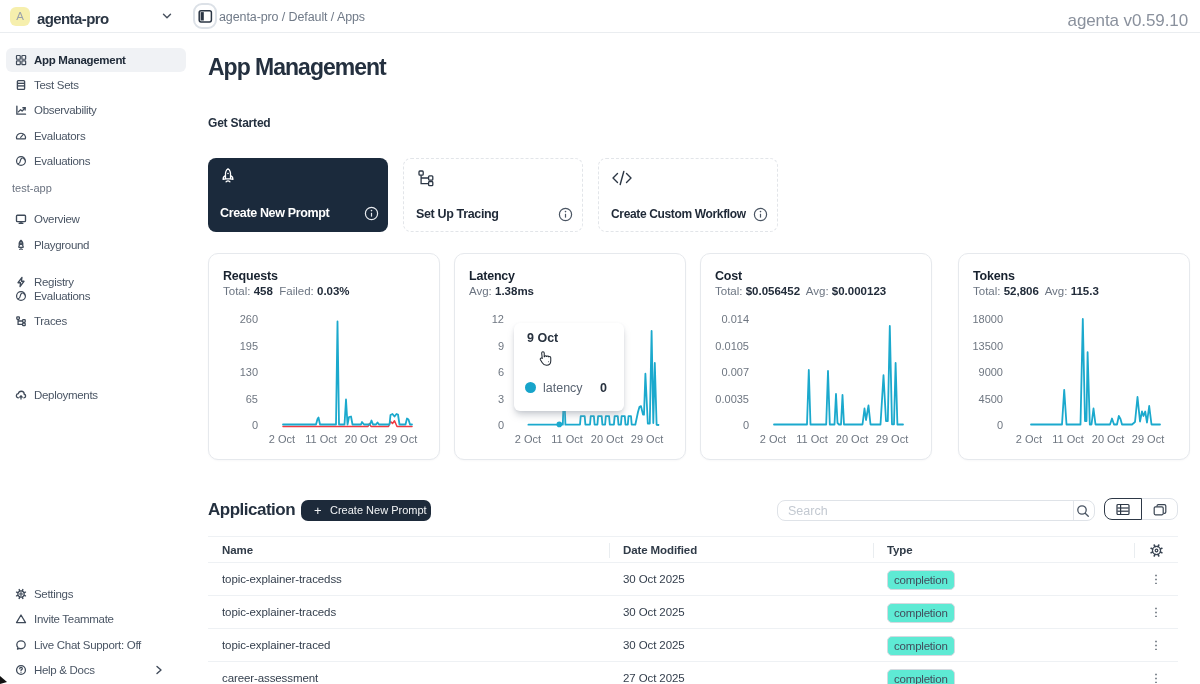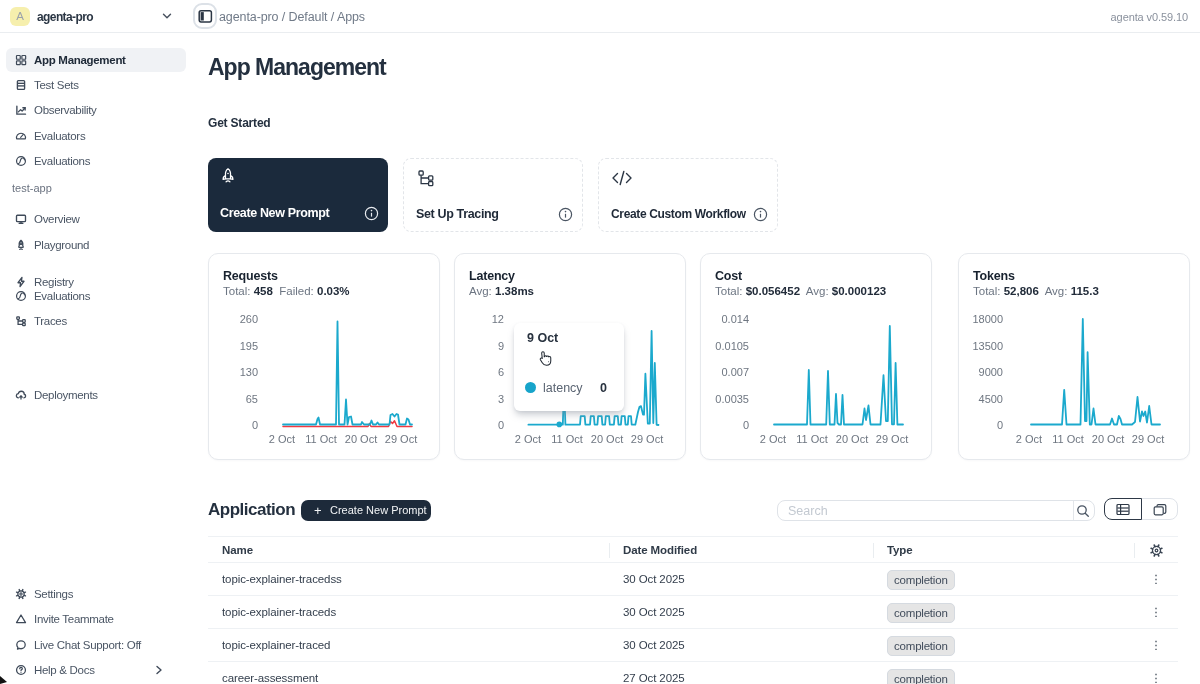--- a/index.html
+++ b/index.html
@@ -7,27 +7,27 @@
   font-family:"Liberation Sans", sans-serif; color:#1f2937; }
 .abs { position:absolute; }
 #page { position:relative; width:1200px; height:684px; }
 
 
 #topbar { position:absolute; left:0; top:0; width:1200px; height:33px;
   border-bottom:1px solid #eaedf0; background:#fff; z-index:5; }
 #avatar { position:absolute; left:10px; top:7px; width:20px; height:19px;
   background:#f6efad; border-radius:6px; font-size:11.5px; color:#9aa1ab;
   text-align:center; line-height:19px; font-weight:400;}
-#wsname { position:absolute; left:37px; top:10px; font-size:12px; font-weight:700; color:#2b3644; letter-spacing:-0.6px;}
+#wsname { position:absolute; left:37px; top:10px; font-size:15px; font-weight:700; color:#2b3644; letter-spacing:-0.6px;}
 #wschev { position:absolute; left:161px; top:10px; }
 #collapsebtn { position:absolute; left:193px; top:3px; width:24px; height:26px;
   border:2px solid #dce1e7; border-radius:9px; background:#fff; }
 #collapsebtn svg { position:absolute; left:3px; top:4px; }
 #breadcrumb { position:absolute; left:219px; top:10px; font-size:12.5px; letter-spacing:-0.1px; color:#707a88; }
-#version { position:absolute; right:12px; top:11px; font-size:11px; letter-spacing:-0.1px; color:#8a919d; }
+#version { position:absolute; right:12px; top:11px; font-size:17px; letter-spacing:-0.1px; color:#8a919d; }
 
 
 #sidebar { position:absolute; left:0; top:33px; width:194px; height:651px; background:#fff; }
 .mitem { position:absolute; left:6px; width:180px; height:24px; font-size:11.5px; letter-spacing:-0.3px; color:#4a5564; }
 .mitem .ic { position:absolute; left:9px; top:6px; width:12px; height:12px; }
 .mitem .ic svg { width:12px; height:12px; }
 .mitem .lb { position:absolute; left:28px; top:6px; }
 .mitem.active { background:#f0f2f5; border-radius:6px; color:#202b39; font-weight:700;}
 .sectlabel { position:absolute; left:12px; font-size:11px; color:#6b7380; }
 
@@ -79,21 +79,21 @@
 
 #tbl { position:absolute; left:14px; top:503px; width:970px; }
 .trow { position:relative; height:33px; border-bottom:1px solid #eef1f4; }
 .thead { position:relative; height:27px; border-top:1px solid #eef1f4; border-bottom:1px solid #eef1f4; font-weight:700; }
 .thead .c, .trow .c { position:absolute; top:0; font-size:11.5px; letter-spacing:-0.1px; color:#303b48; }
 .thead .c { line-height:27px; }
 .trow .c { line-height:33px; font-size:11.5px; letter-spacing:-0.1px; color:#333e4c; }
 .c1 { left:14px; } .c2 { left:415px; } .c3 { left:679px; } .c4 { left:923px; width:50px; text-align:center;}
 .vsep { position:absolute; top:6px; width:1px; height:15px; background:#e9edf0; }
 .tag { display:inline-block; border:1px solid #d5dae0; border-radius:5px; padding:0 6px; height:20px;
-  line-height:19px; font-size:11.5px; letter-spacing:-0.2px; color:#424d5c; background:#e5e5e5; vertical-align:middle;}
+  line-height:19px; font-size:11.5px; letter-spacing:-0.2px; color:#424d5c; background:#5eead4; vertical-align:middle;}
 .dots { font-size:11.5px; color:#4a5563; letter-spacing:0; top:2px; }
 </style>
 </head>
 <body>
 <div id="page">
 
   <div id="topbar">
     <div id="avatar">A</div>
     <div id="wsname">agenta-pro</div>
     <svg id="wschev" width="12" height="12" viewBox="0 0 12 12">

